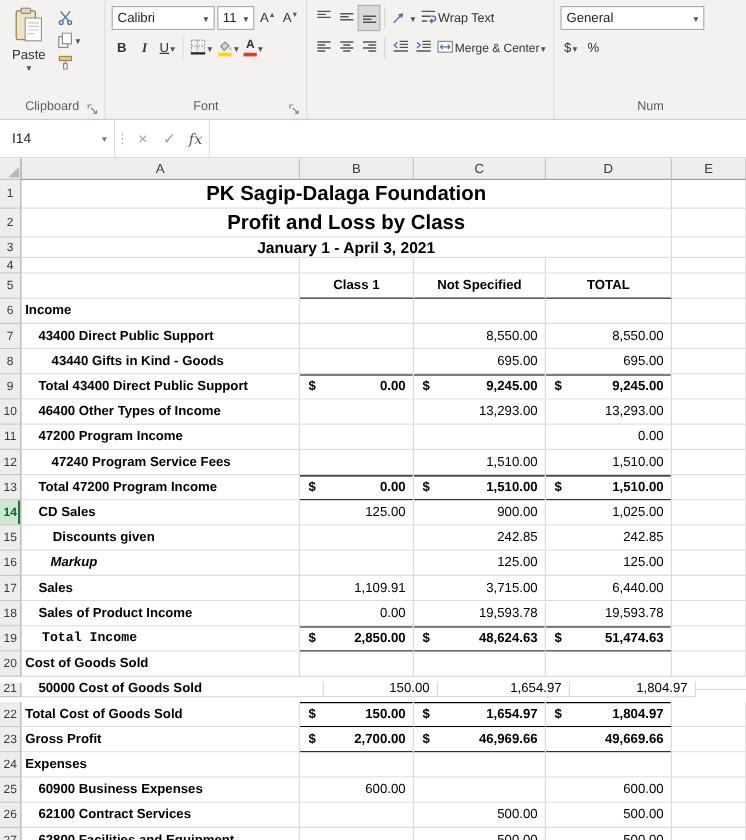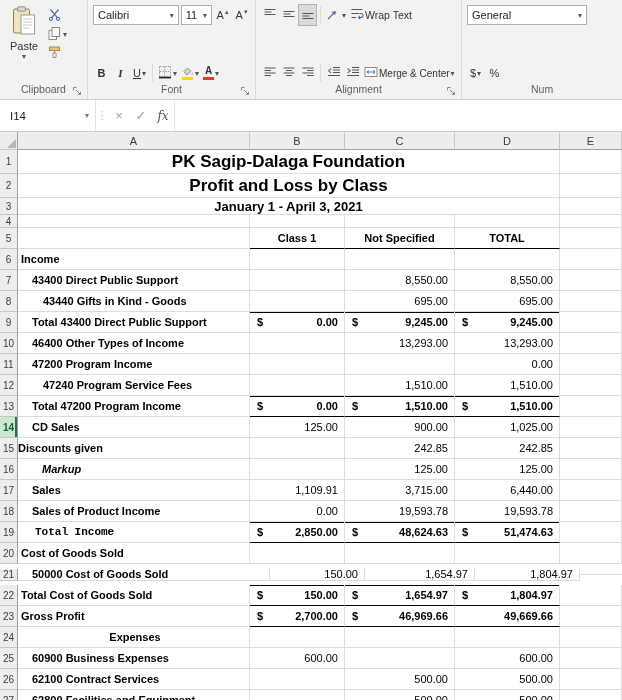--- a/index.html
+++ b/index.html
@@ -16,21 +16,21 @@
     position: relative; line-height: 13px; white-space: nowrap; }
   .launcher { position: absolute; right: 0; bottom: 2px; width: 10px; height: 10px; }
 
   .paste-btn { width: 38px; display: flex; flex-direction: column; align-items: center;
     gap: 1px; padding-top: 1px; background: none; border: none; }
   .pb-label { font-size: 11px; color: #333; }
   .dd { font-size: 8px; color: #555; line-height: 7px; }
   .clip-mini { display: flex; flex-direction: column; gap: 4px; margin-left: 5px; padding-top: 3px; }
   .mini-btn { display: flex; align-items: center; gap: 2px; background: none; border: none; height: 15px; padding: 0; }
 
-  .rg-rows { display: flex; flex-direction: column; gap: 5px; width: 100%; justify-content: space-between; }
+  .rg-rows { display: flex; flex-direction: column; gap: 5px; width: 100%; }
   .rrow { display: flex; align-items: center; gap: 2px; }
   .combo { background: #fff; border: 1px solid #adadad; height: 20px; display: flex;
     align-items: center; justify-content: space-between; padding: 0 4px;
     font-size: 11px; color: #222; }
   .tbtn { border: none; background: none; height: 20px; min-width: 17px; padding: 0 1px;
     display: flex; align-items: center; justify-content: center; font-size: 11px;
     color: #333; gap: 1px; }
   .tbtn.active { background: #dadada; outline: 1px solid #b0b0b0; }
   .glyph-b { font-weight: 700; }
   .glyph-i { font-style: italic; font-family: "Liberation Serif", serif; font-weight: 700; }
@@ -303,29 +303,20 @@
                 <rect x="1" y="2.5" width="12" height="9" fill="#fff" stroke="#8a8a8a"></rect>
                 <path d="M3 7 h8 M3 7 l1.8-1.8 M3 7 l1.8 1.8 M11 7 l-1.8-1.8 M11 7 l-1.8 1.8" stroke="#4a72a8" fill="none" stroke-width="1"></path>
               </svg>
             </span>
             <span class="btn-label" style="font-size:10px">Merge &amp; Center</span>
             <span class="dd">▾</span>
           </button>
         </div>
       </div>
     </div>
-    <div class="rg-label">
-      <span>Alignment</span>
-      <span class="launcher">
-        <svg width="10" height="10" viewBox="0 0 10 10">
-          <path d="M1.5 4.5 V1.5 H4.5" fill="none" stroke="#888"></path>
-          <path d="M4 4 L8.5 8.5 M8.5 8.5 V5.8 M8.5 8.5 H5.8" fill="none" stroke="#888"></path>
-        </svg>
-      </span>
-    </div>
   </div>
 
   <div class="rgroup" style="flex:1; min-width:0; border-right:none">
     <div class="rg-content">
       <div class="rg-rows">
         <div class="rrow">
           <div class="combo" style="width:120px">
             <span>General</span>
             <span class="dd">▾</span>
           </div>
@@ -507,21 +498,21 @@
         <span style="padding-left: 14px;">CD Sales</span>
       </div>
       <div class="cell num" style="width: 95px;">125.00</div>
       <div class="cell num" style="width: 110px;">900.00</div>
       <div class="cell num" style="width: 105px;">1,025.00</div>
       <div class="cell e-cell" style="width: 62px;"></div>
     </div>
     <div class="srow" style="height: 21px;">
       <div class="rh">15</div>
       <div class="cell a-cell" style="width: 232px;">
-        <span style="padding-left: 0;">Discounts given</span>
+        <span style="padding-left: 0; margin-left: 26px;">Discounts given</span>
       </div>
       <div class="cell num" style="width: 95px;"></div>
       <div class="cell num" style="width: 110px;">242.85</div>
       <div class="cell num" style="width: 105px;">242.85</div>
       <div class="cell e-cell" style="width: 62px;"></div>
     </div>
     <div class="srow" style="height: 21px;">
       <div class="rh">16</div>
       <div class="cell a-cell" style="width: 232px;">
         <span style="padding-left: 24px; font-style: italic;">Markup</span>
@@ -620,21 +611,21 @@
       </div>
       <div class="cell num bold bb acct" style="width: 110px;">
         <span>$</span>
         <span>46,969.66</span>
       </div>
       <div class="cell num bold bb" style="width: 105px;">49,669.66</div>
       <div class="cell e-cell" style="width: 62px;"></div>
     </div>
     <div class="srow" style="height: 21px;">
       <div class="rh">24</div>
-      <div class="cell a-cell" style="width: 232px; justify-content: center;">
+      <div class="cell a-cell" style="width: 232px;">
         <span style="padding-left: 3px;">Expenses</span>
       </div>
       <div class="cell num" style="width: 95px;"></div>
       <div class="cell num" style="width: 110px;"></div>
       <div class="cell num" style="width: 105px;"></div>
       <div class="cell e-cell" style="width: 62px;"></div>
     </div>
     <div class="srow" style="height: 21px;">
       <div class="rh">25</div>
       <div class="cell a-cell" style="width: 232px;">

